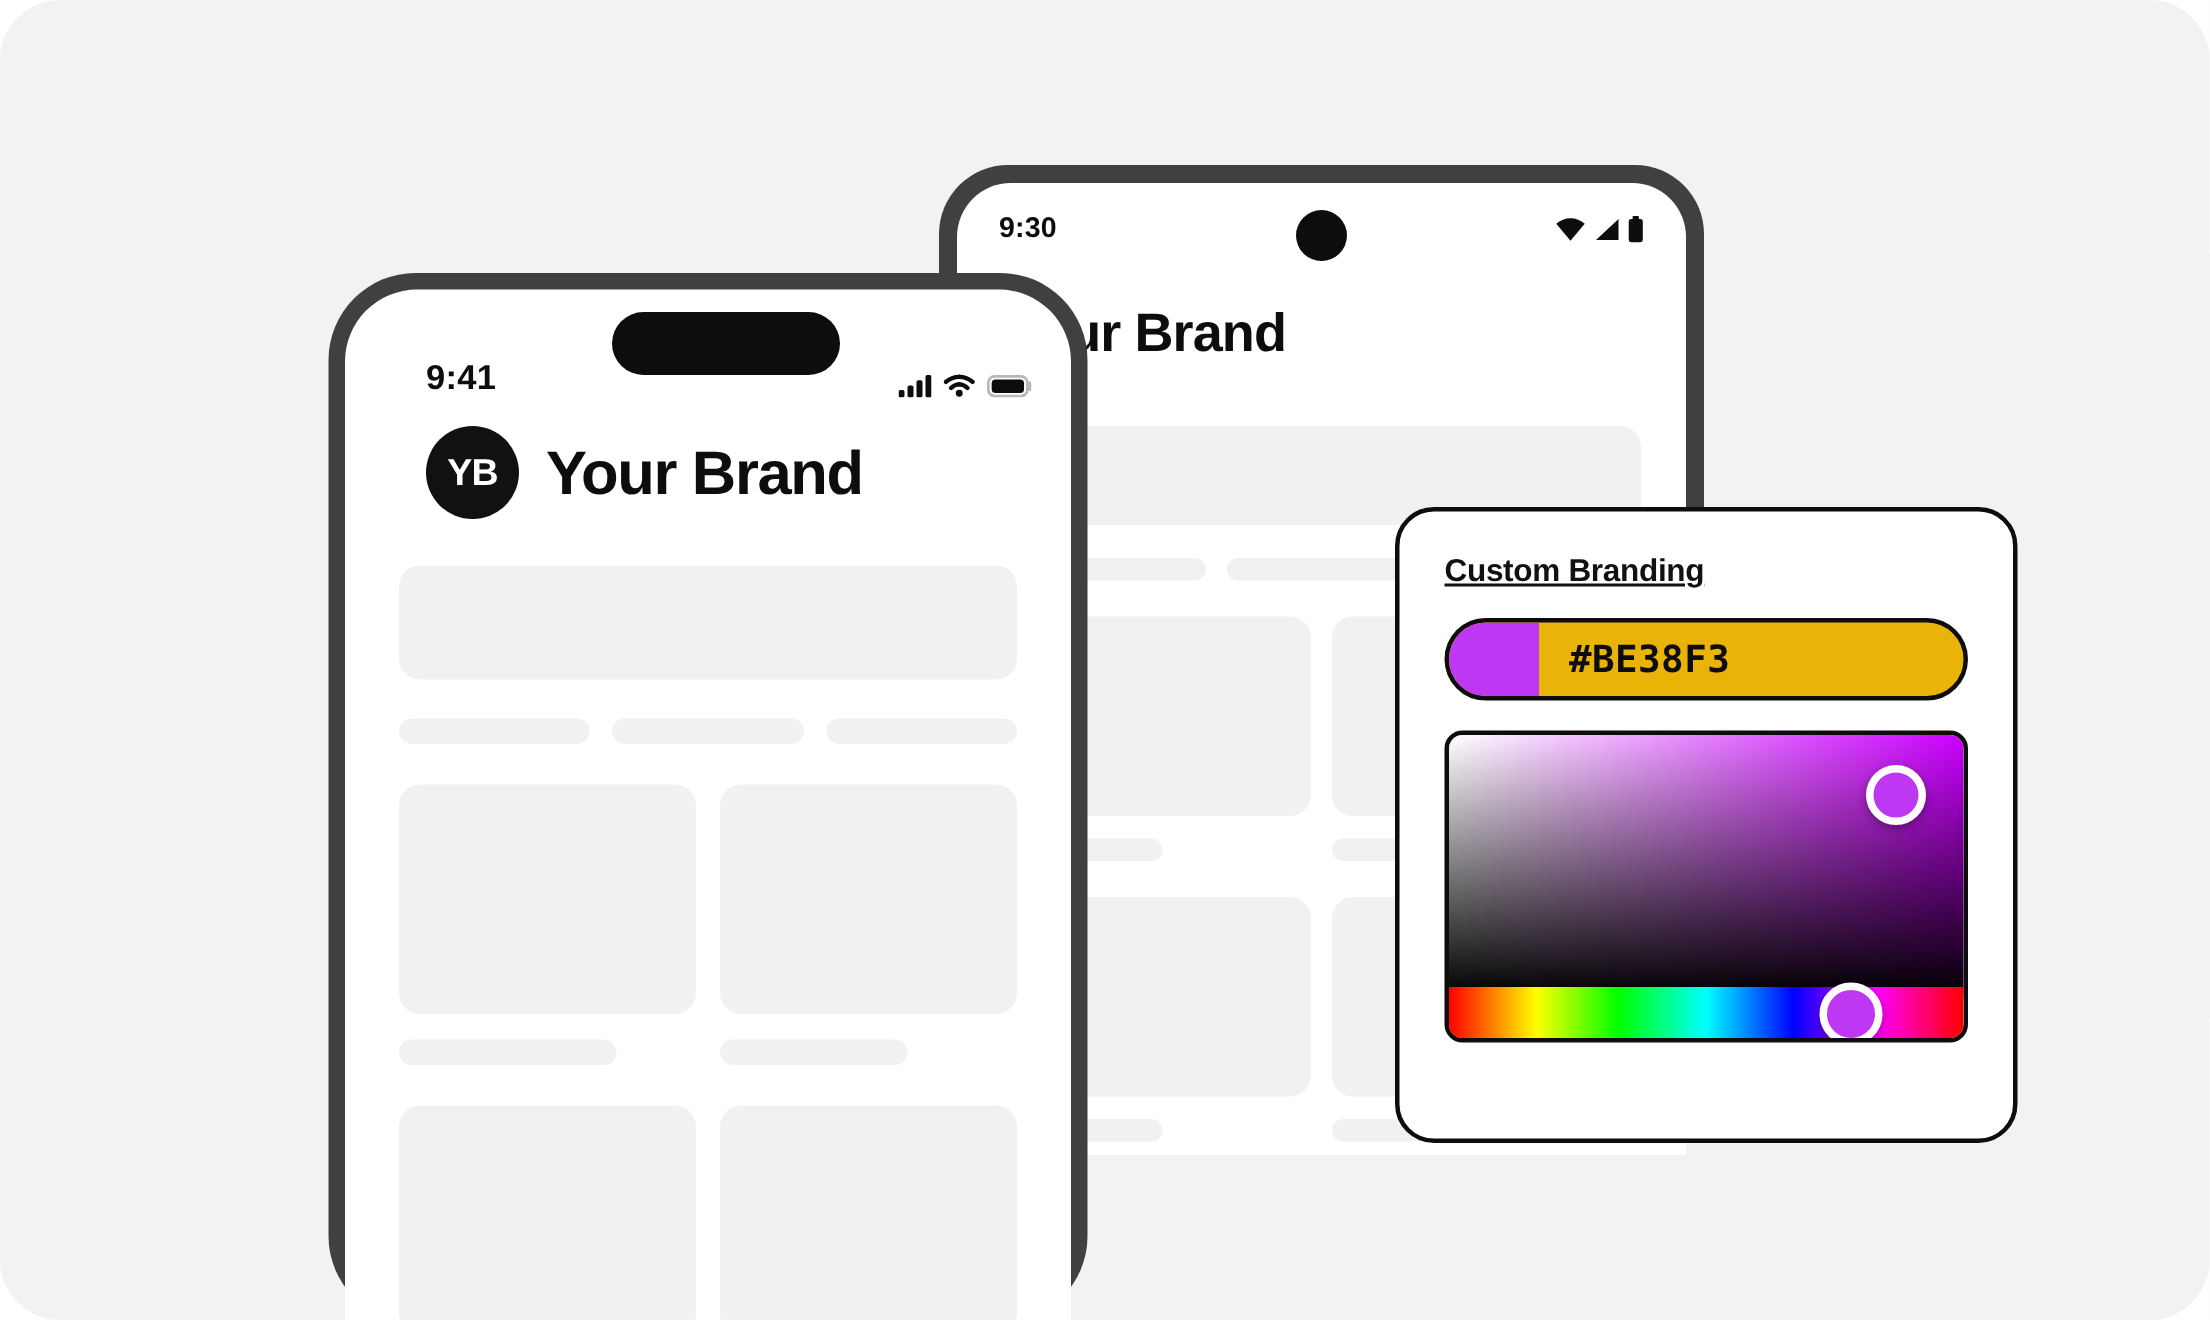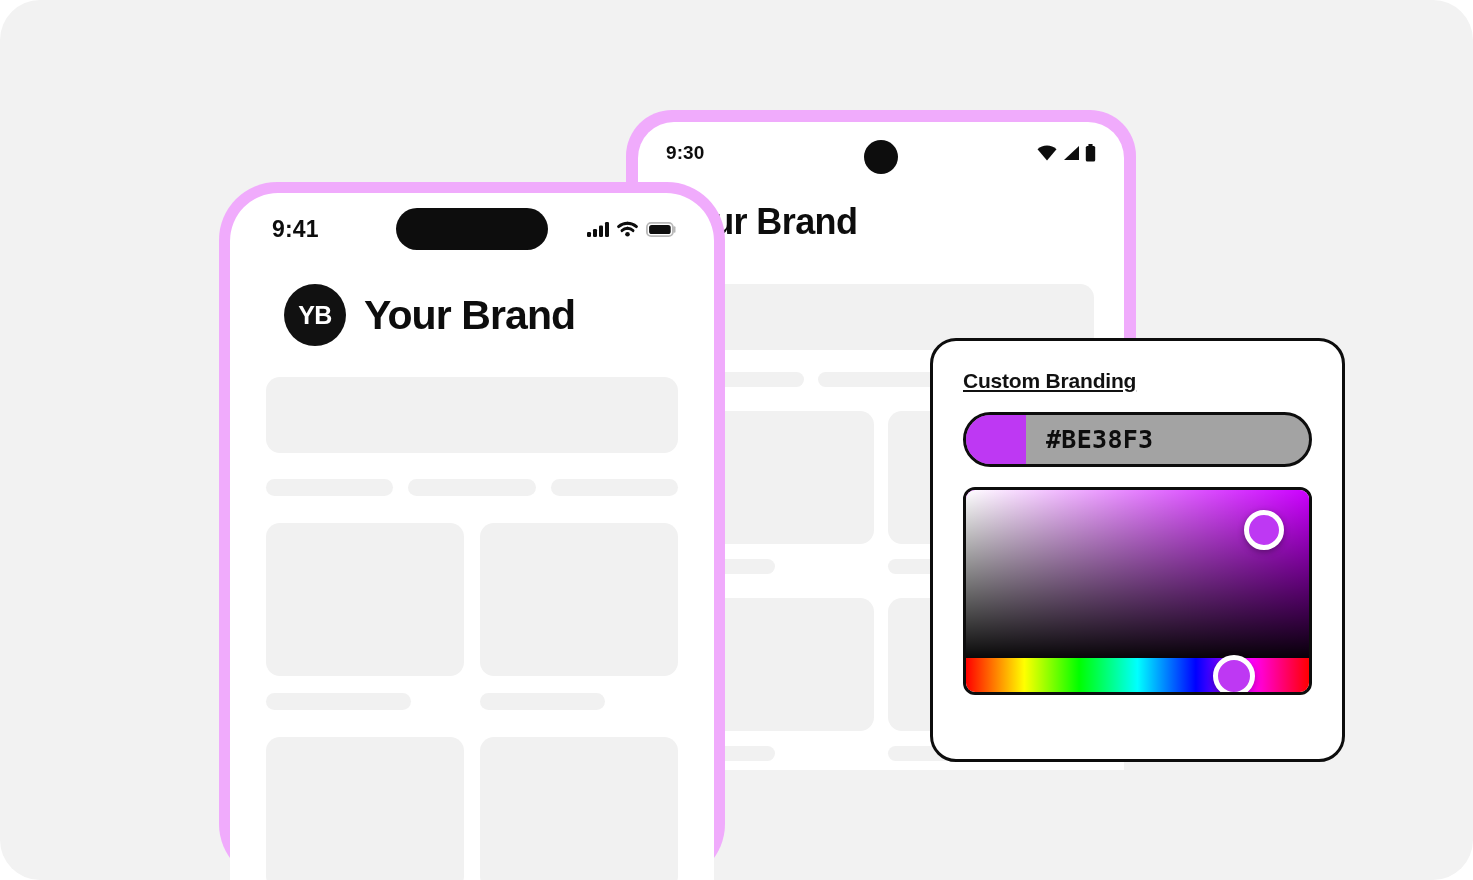--- a/index.html
+++ b/index.html
@@ -20,21 +20,21 @@
     width: 1473px;
     height: 880px;
     background: #f2f2f2;
     border-radius: 40px;
     overflow: hidden;
   }
 
   
   .phone {
     position: absolute;
-    background: #f0abfc;
+    background: #404040;
     box-sizing: border-box;
     text-decoration: underline;
   }
   .phone-screen {
     position: absolute;
     background: #ffffff;
     overflow: hidden;
     box-sizing: border-box;
   }
 
@@ -122,25 +122,25 @@
   }
   #iphone-screen {
     left: 11px;
     top: 11px;
     width: 484px;
     height: 689px;
     border-radius: 48px 48px 0 0;
   }
   #iphone-statusbar {
     position: absolute;
-    left: 0; top: 0;
+    left: 12px; top: 0;
     width: 484px;
     height: 72px;
     display: flex;
-    align-items: center;
+    align-items: flex-end;
     justify-content: space-between;
     padding: 0 38px 0 42px;
     box-sizing: border-box;
   }
   #iphone-time {
     font-size: 23px;
     font-weight: 700;
     color: #0d0d0d;
     letter-spacing: 0.2px;
   }
@@ -246,21 +246,21 @@
     color: #111111;
     letter-spacing: -0.2px;
     margin-bottom: 19px;
     text-decoration: underline;
   }
   #hex-row {
     position: relative;
     height: 55px;
     border: 3px solid #0d0d0d;
     border-radius: 28px;
-    background: #a3a3a3;
+    background: #eab308;
     box-sizing: border-box;
     overflow: hidden;
     display: flex;
     align-items: center;
   }
   #hex-swatch {
     width: 60px;
     height: 100%;
     flex: 0 0 auto;
   }

